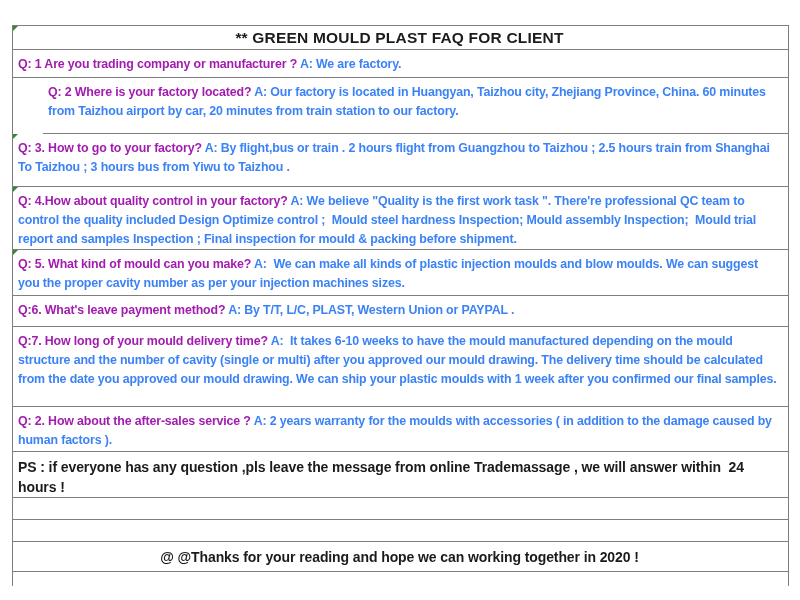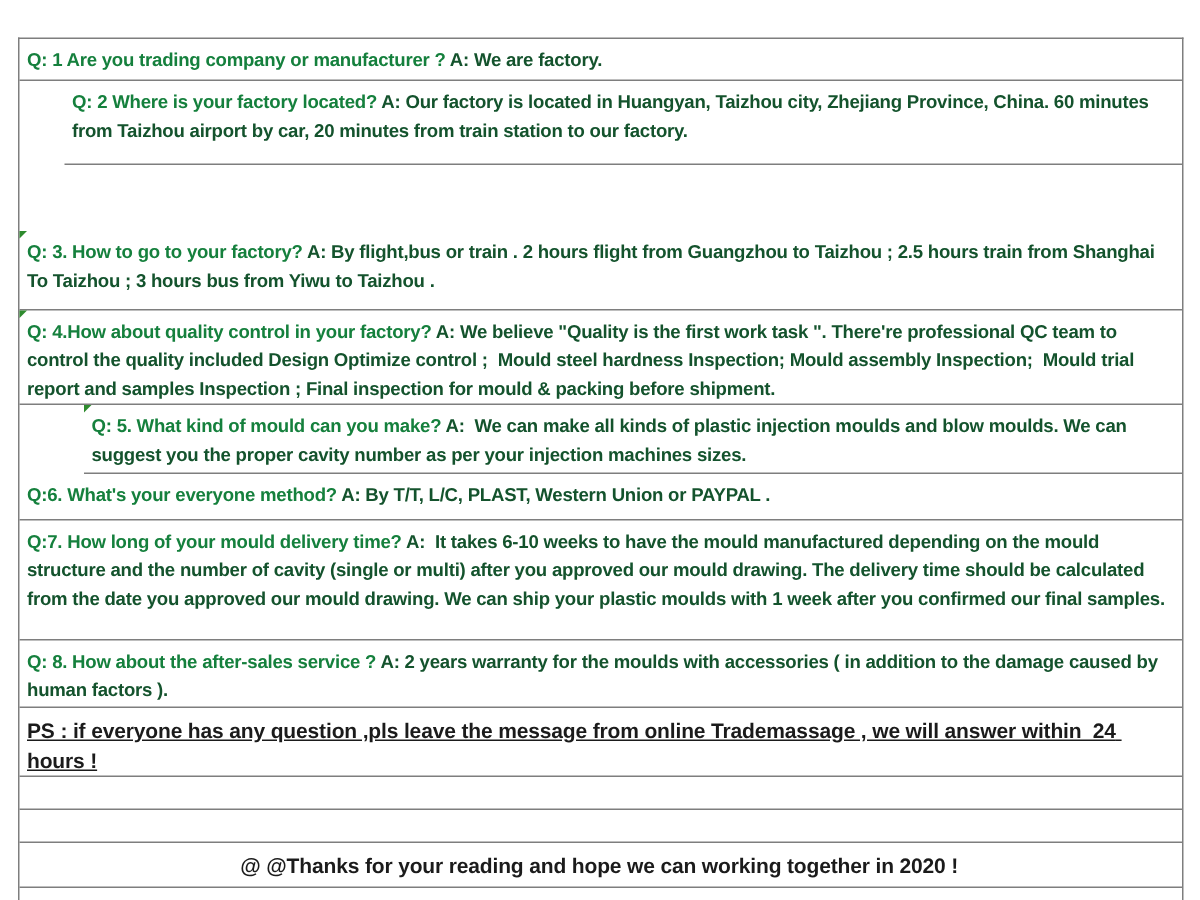--- a/index.html
+++ b/index.html
@@ -41,57 +41,61 @@
     padding-top: 5px;
   }
   .note-row {
     font-size: 14px;
     font-weight: 700;
     color: #1b1b1b;
     line-height: 20px;
     padding-top: 5px;
     letter-spacing: -0.1px;
   }
-  .q-text { color: #15803d; white-space: pre-wrap; }
-  .a-text { color: #14532d; white-space: pre-wrap; }
+  .q-text { color: #a21caf; white-space: pre-wrap; }
+  .a-text { color: #3b82f6; white-space: pre-wrap; }
   .note-text { white-space: pre-wrap; }
   .corner-marker {
     position: absolute;
     top: 0; left: 0;
     width: 0; height: 0;
     border-top: 5px solid #2e8b2e;
     border-right: 5px solid transparent;
   }
   
   .rows .trow:nth-child(1)  { min-height: 28px; }
   .rows .trow:nth-child(2)  { min-height: 56px; margin-left: 30px; }
-  .rows .trow:nth-child(3)  { min-height: 53px; margin-top: 44px; }
+  .rows .trow:nth-child(3)  { min-height: 53px; }
   .rows .trow:nth-child(4)  { min-height: 60px; }
-  .rows .trow:nth-child(5)  { min-height: 46px; margin-left: 43px; }
+  .rows .trow:nth-child(5)  { min-height: 46px; }
   .rows .trow:nth-child(6)  { min-height: 31px; }
   .rows .trow:nth-child(7)  { min-height: 80px; }
   .rows .trow:nth-child(8)  { min-height: 45px; }
-  .rows .trow:nth-child(9)  { min-height: 30px; text-decoration: underline; }
+  .rows .trow:nth-child(9)  { min-height: 30px; }
   .rows .trow:nth-child(10) { min-height: 22px; }
   .rows .trow:nth-child(11) { min-height: 22px; }
   .rows .trow:nth-child(12) { min-height: 30px; text-align: center; }
   .rows .trow:nth-child(13) { min-height: 14px; border-bottom: none; }
 </style>
 </head>
 <body>
 
 <div class="faq-table">
+  <div class="trow title-row">
+    <span class="corner-marker"></span>
+    <span>** GREEN MOULD PLAST FAQ FOR CLIENT</span>
+  </div>
   <div class="rows">
       <div class="trow qa-row"><span class="q-text">Q: 1 Are you trading company or manufacturer ? </span><span class="a-text">A: We are factory.</span></div>
       <div class="trow qa-row"><span class="q-text">Q: 2 Where is your factory located? </span><span class="a-text">A: Our factory is located in Huangyan, Taizhou city, Zhejiang Province, China. </span><span class="a-text u">60 </span><span class="a-text">minutes from Taizhou airport by car, </span><span class="a-text u">20</span><span class="a-text"> minutes from train station to our factory.</span></div>
       <div class="trow qa-row"><span class="corner-marker"></span><span class="q-text">Q: 3. How to go to your factory? </span><span class="a-text">A: By flight,bus or train . 2 hours flight from Guangzhou to Taizhou ; 2.5 hours train from Shanghai To Taizhou ; 3 hours bus from Yiwu to Taizhou .</span></div>
       <div class="trow qa-row"><span class="corner-marker"></span><span class="q-text">Q: 4.How about quality control in your factory? </span><span class="a-text">A: We believe "Quality is the first work task ". There're professional QC team to control the quality included Design Optimize control ;  Mould steel hardness Inspection; Mould assembly Inspection;  Mould trial report and samples Inspection ; Final inspection for mould &amp; packing before shipment.</span></div>
       <div class="trow qa-row"><span class="corner-marker"></span><span class="q-text">Q: 5. What kind of mould can you make? </span><span class="a-text">A:  We can make all kinds of plastic injection moulds and blow moulds. We can suggest you the proper cavity number as per your injection machines sizes.</span></div>
-      <div class="trow qa-row"><span class="q-text">Q:6. What's your everyone method? </span><span class="a-text">A: By T/T, L/C, PLAST, Western Union or PAYPAL .</span></div>
+      <div class="trow qa-row"><span class="q-text">Q:6. What's leave payment method? </span><span class="a-text">A: By T/T, L/C, PLAST, Western Union or PAYPAL .</span></div>
       <div class="trow qa-row"><span class="q-text">Q:7. How long of your mould delivery time? </span><span class="a-text">A:  It takes 6-10 weeks to have the mould manufactured depending on the mould structure and the number of cavity (single or multi) after you approved our mould drawing. The delivery time should be calculated from the date you approved our mould drawing. We can ship your plastic moulds with 1 week after you confirmed our final samples.</span></div>
-      <div class="trow qa-row"><span class="q-text">Q: 8. How about the after-sales service ? </span><span class="a-text">A: 2 years warranty for the moulds with accessories ( in addition to the damage caused by human factors ).</span></div>
+      <div class="trow qa-row"><span class="q-text">Q: 2. How about the after-sales service ? </span><span class="a-text">A: 2 years warranty for the moulds with accessories ( in addition to the damage caused by human factors ).</span></div>
       <div class="trow note-row"><span class="note-text">PS : if everyone has any question ,pls leave the message from online Trademassage , we will answer within  24 hours !</span></div>
       <div class="trow"></div>
       <div class="trow"></div>
       <div class="trow note-row"><span class="note-text">@ @Thanks for your reading and hope we can working together in 2020 !</span></div>
       <div class="trow"></div>
     </div>
 </div>
 
 </body></html>

